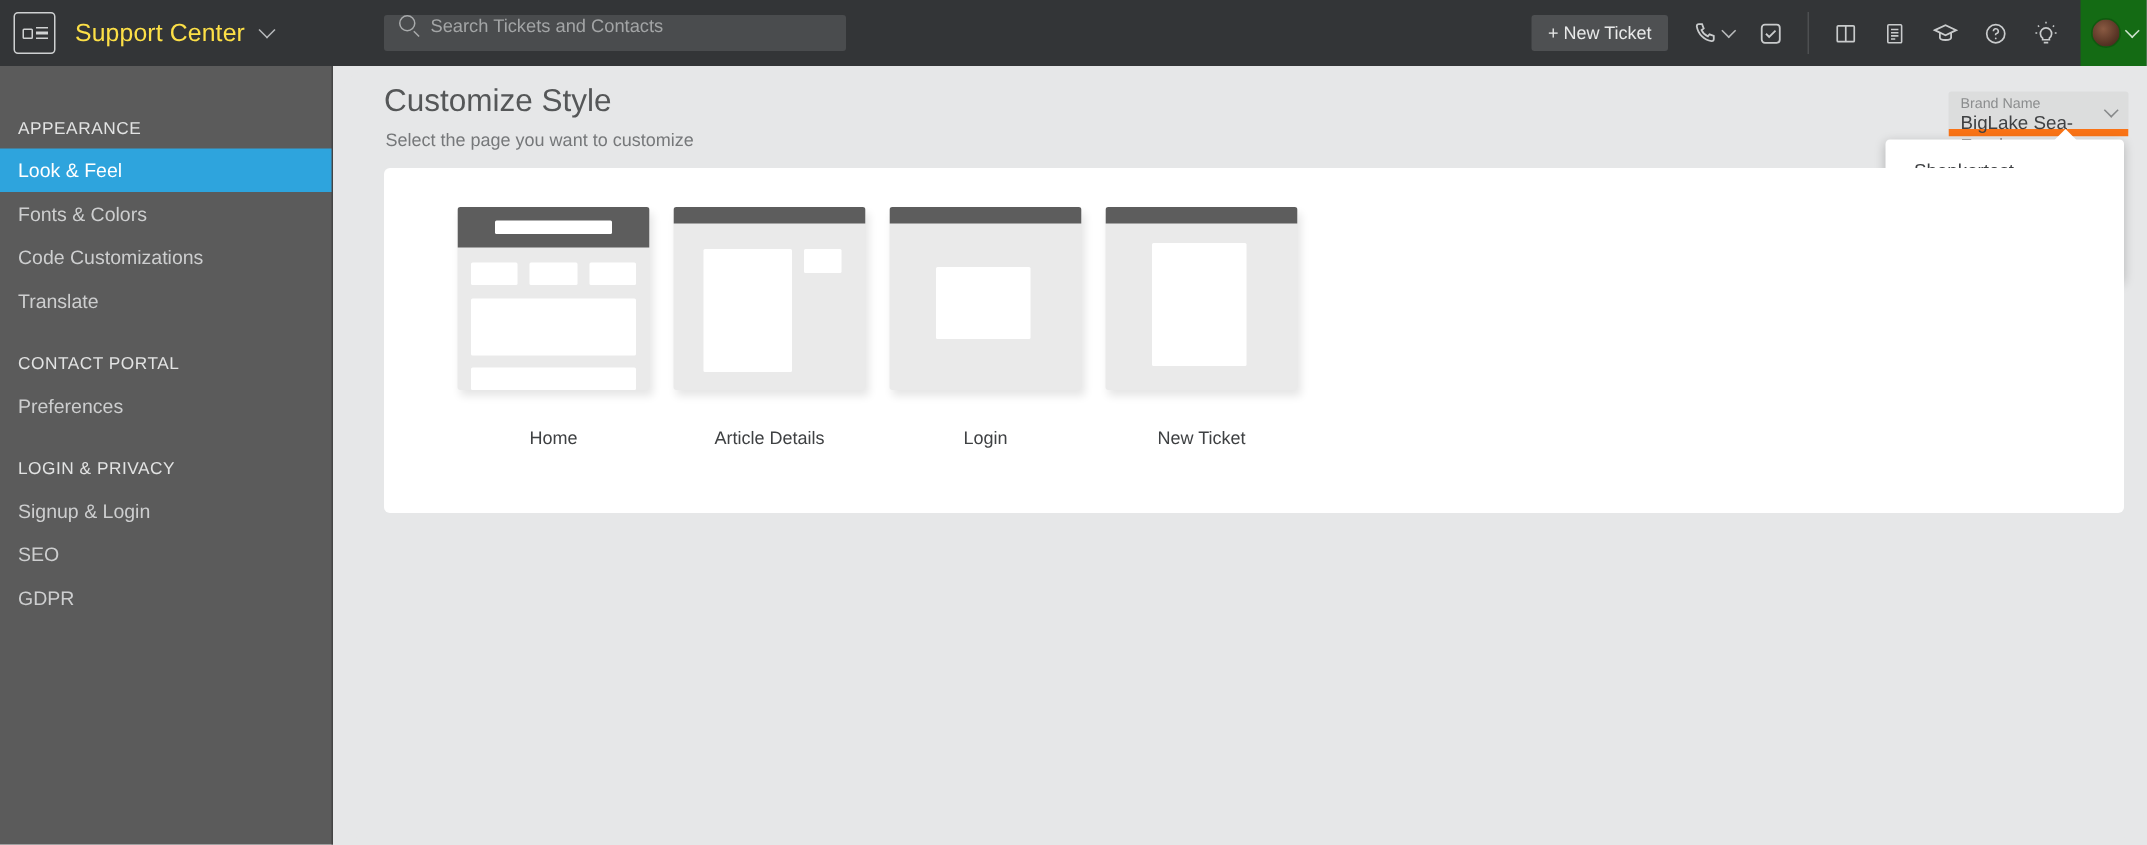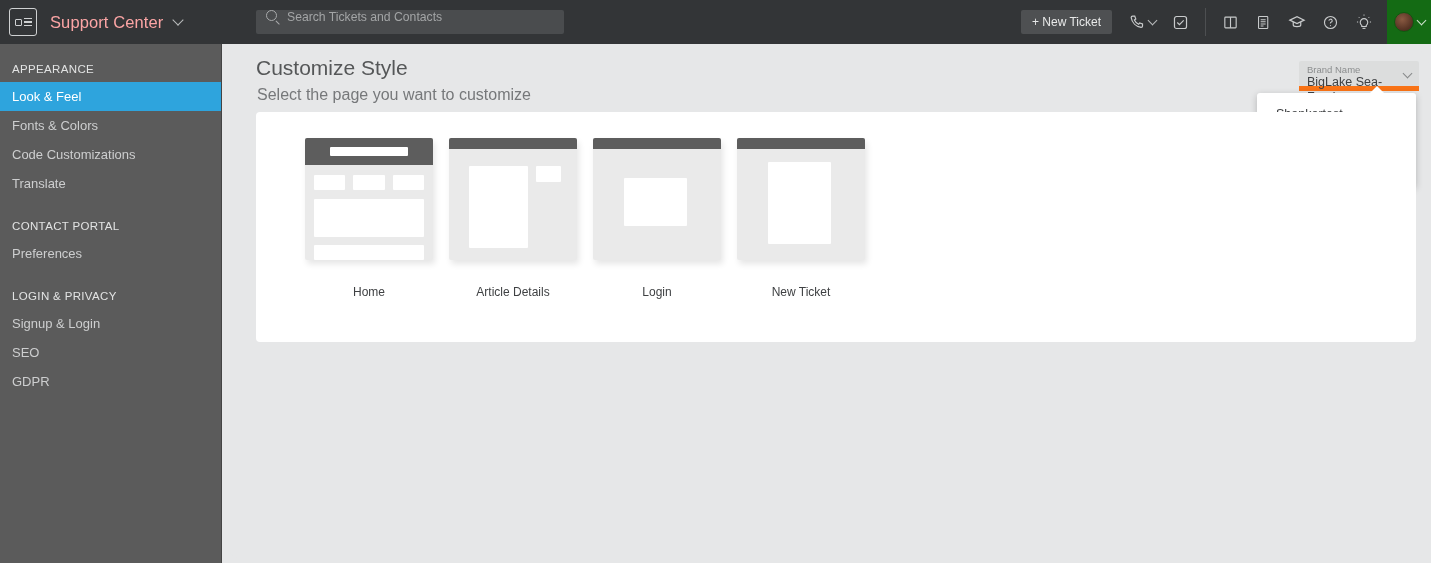--- a/index.html
+++ b/index.html
@@ -26,21 +26,21 @@
     border-radius: 3px;
     display: flex; align-items: center; justify-content: center;
   }
   .brand-logo .lg-left {
     width: 7px; height: 7px; border: 1.4px solid #cfd1d2;
     border-radius: 1px; margin-right: 2px;
   }
   .brand-logo .lg-right { display: flex; flex-direction: column; gap: 2px; }
   .brand-logo .lg-right i { display: block; width: 8px; height: 1.6px; background: #cfd1d2; }
   .app-title {
-    color: #fca5a5; font-size: 16.5px; margin-left: 13px; letter-spacing: .1px;
+    color: #fde047; font-size: 16.5px; margin-left: 13px; letter-spacing: .1px;
     font-weight: 400;
   }
   .chev {
     display: inline-block; width: 8px; height: 8px;
     border-right: 1.5px solid #b9bbbc; border-bottom: 1.5px solid #b9bbbc;
     transform: rotate(45deg); margin-bottom: 4px;
   }
   .title-chev { margin-left: 11px; }
   .searchbox {
     position: absolute; left: 256px; top: 10px;
@@ -83,37 +83,37 @@
     background: radial-gradient(circle at 40% 35%, #8a5a42 0%, #5a3626 60%, #3a2218 100%);
     border: 1px solid #0f5a0f;
   }
 
   
   .sidebar {
     position: absolute; left: 0; top: 44px;
     width: 222px; height: 519px;
     background: #5b5b5b;
     border-right: 1px solid #444;
-    padding-top: 11px;
+    padding-top: 28px;
   }
   .side-section {
     color: #e2e3e3; font-size: 11.5px; letter-spacing: .35px;
     padding: 8px 12px 7px 12px; text-transform: uppercase;
   }
   .side-item {
     color: #cdcecf; font-size: 13px;
     padding: 6px 12px; cursor: pointer; line-height: 17px;
   }
   .side-item.active { background: #2ea4dd; color: #fff; }
   .spacer-sm { height: 14px; }
 
   
   .main { position: absolute; left: 223px; top: 44px; width: 1208px; height: 519px; background: #e6e7e8; border-radius: 30px; }
   .page-title { position: absolute; left: 33px; top: 12px; font-size: 21px; color: #555758; font-weight: 400; }
-  .page-sub { position: absolute; left: 34px; top: 42px; font-size: 16px; color: #76787a; }
+  .page-sub { position: absolute; left: 34px; top: 42px; font-size: 12px; color: #76787a; }
 
   
   .arrow-annot { position: absolute; left: 847px; top: 71px; width: 205px; height: 19px; }
   .arrow-annot .shaft { position: absolute; left: 0; top: 7px; width: 183px; height: 4px; background: #f20000; }
   .arrow-annot .head {
     position: absolute; left: 179px; top: 0;
     width: 0; height: 0; border-top: 9px solid transparent;
     border-bottom: 9px solid transparent; border-left: 26px solid #f20000;
   }
 

